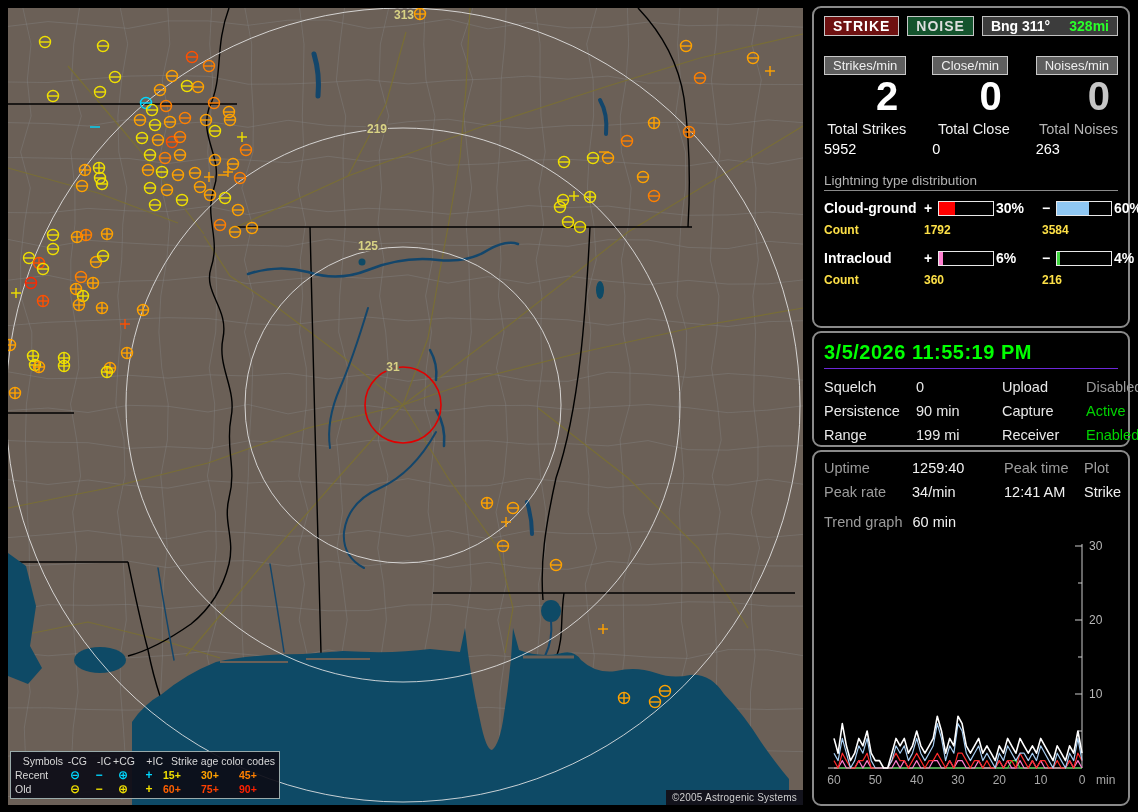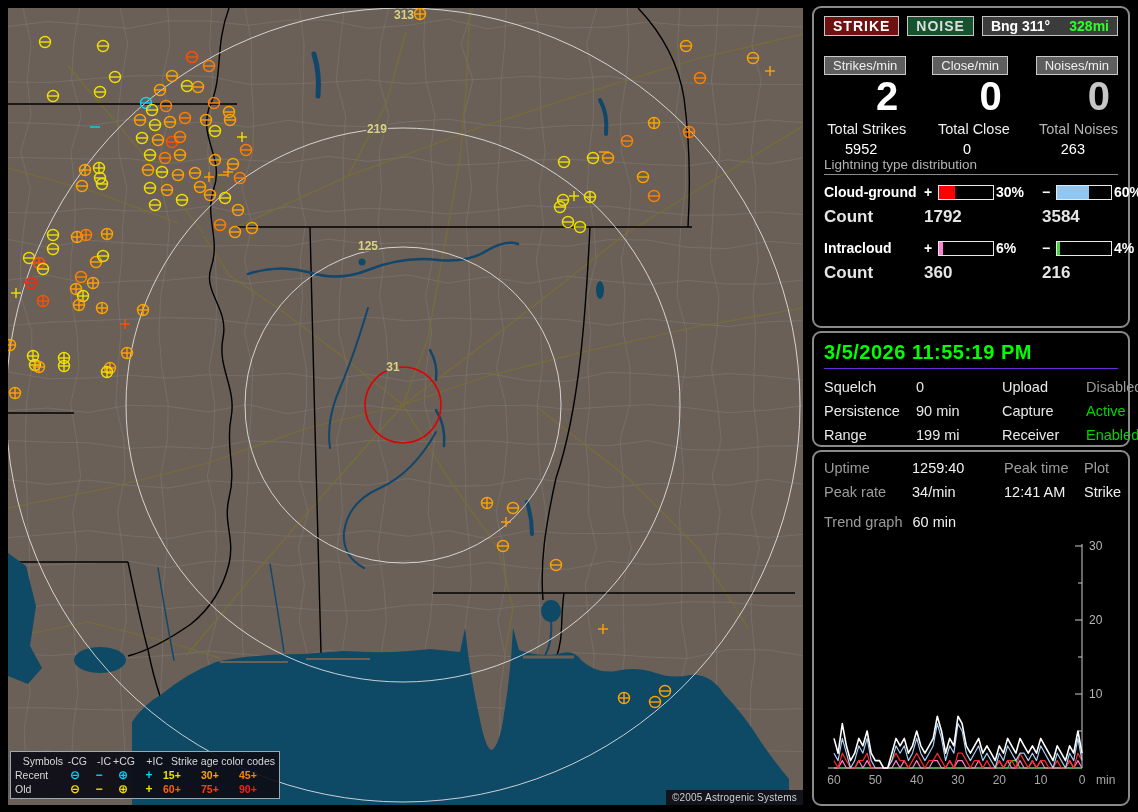--- a/index.html
+++ b/index.html
@@ -38,31 +38,31 @@
   .bng-label{color:#fff;}
   .bng-dist{color:#2aff2a;}
 
   .stats-grid{margin-top:20px;display:grid;grid-template-columns:1fr 1fr 1fr;column-gap:26px;}
   .hdr-btn{display:inline-block;background:#5e5e5e;border:1px solid #c8c8c8;color:#efefef;
     font-size:13px;padding:1px 8px;}
   .rate-num{font-size:40px;font-weight:bold;color:#fff;text-align:right;padding-right:8px;line-height:1.05;}
   .rate-num.dim{color:#c6c6c6;}
   .tlabel{font-size:14.5px;color:#efefef;text-align:right;margin-top:4px;}
   .tlabel.dim{color:#b4b4b4;}
-  .tval{font-size:14.5px;color:#fff;text-align:center;padding-right:8px;margin-top:4px;}
-
-  .dist-block{}
+  .tval{font-size:14.5px;color:#fff;text-align:left;padding-right:8px;margin-top:4px;}
+
+  .dist-block{margin-top:16px;}
   .dist-title{color:#b2b2b2;font-size:13.5px;border-bottom:1px solid #8a8a8a;
     padding-bottom:2px;margin-bottom:9px;}
   .dist-row{display:grid;grid-template-columns:100px 14px 58px 46px 14px 58px 40px;
     align-items:center;font-weight:bold;font-size:14px;color:#fff;}
   .bar{width:54px;height:13px;border:1px solid #e8e8e8;background:#000;}
   .bar-fill{height:100%;}
   .count-row{display:grid;grid-template-columns:100px 118px auto;font-weight:bold;
-    font-size:17px;color:#e5e5e5;margin:7px 0 13px;}
+    font-size:12px;color:#fde047;margin:7px 0 13px;}
 
   .date-line{color:#00ff00;font-weight:bold;font-size:20px;border-bottom:1px solid #6d28d9;
     padding-bottom:4px;margin-bottom:10px;letter-spacing:.5px;white-space:nowrap;}
   .p2grid{display:grid;grid-template-columns:92px 86px 84px auto;row-gap:8px;
     font-size:14.5px;color:#e8e8e8;}
 
   .p3grid{display:grid;grid-template-columns:88px 92px 80px auto;row-gap:8px;font-size:14.5px;}
   .glabel{color:#9c9c9c;}
   .gvalue{color:#f0f0f0;}
   .trend-row{margin-top:14px;display:flex;gap:10px;font-size:14.5px;}

